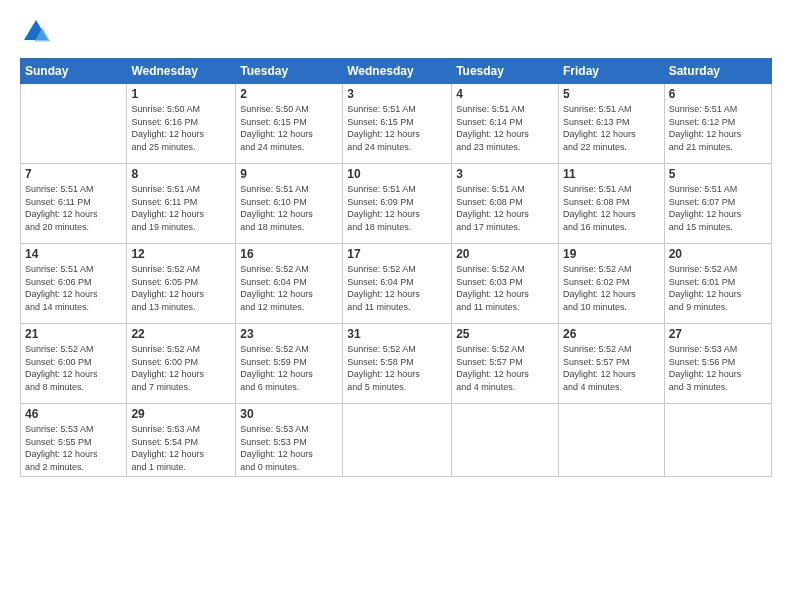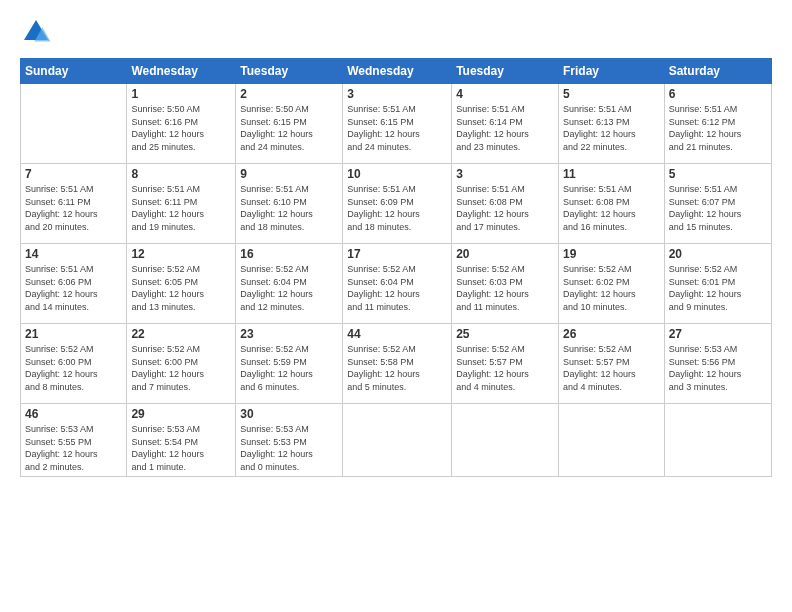--- a/index.html
+++ b/index.html
@@ -296,21 +296,21 @@
 and 7 minutes.</div>
           </td>
           <td>
             <span class="day-number">23</span>
             <div class="day-info" style="white-space: pre-line;">Sunrise: 5:52 AM
 Sunset: 5:59 PM
 Daylight: 12 hours
 and 6 minutes.</div>
           </td>
           <td>
-            <span class="day-number">44</span>
+            <span class="day-number">31</span>
             <div class="day-info" style="white-space: pre-line;">Sunrise: 5:52 AM
 Sunset: 5:58 PM
 Daylight: 12 hours
 and 5 minutes.</div>
           </td>
           <td>
             <span class="day-number">25</span>
             <div class="day-info" style="white-space: pre-line;">Sunrise: 5:52 AM
 Sunset: 5:57 PM
 Daylight: 12 hours

